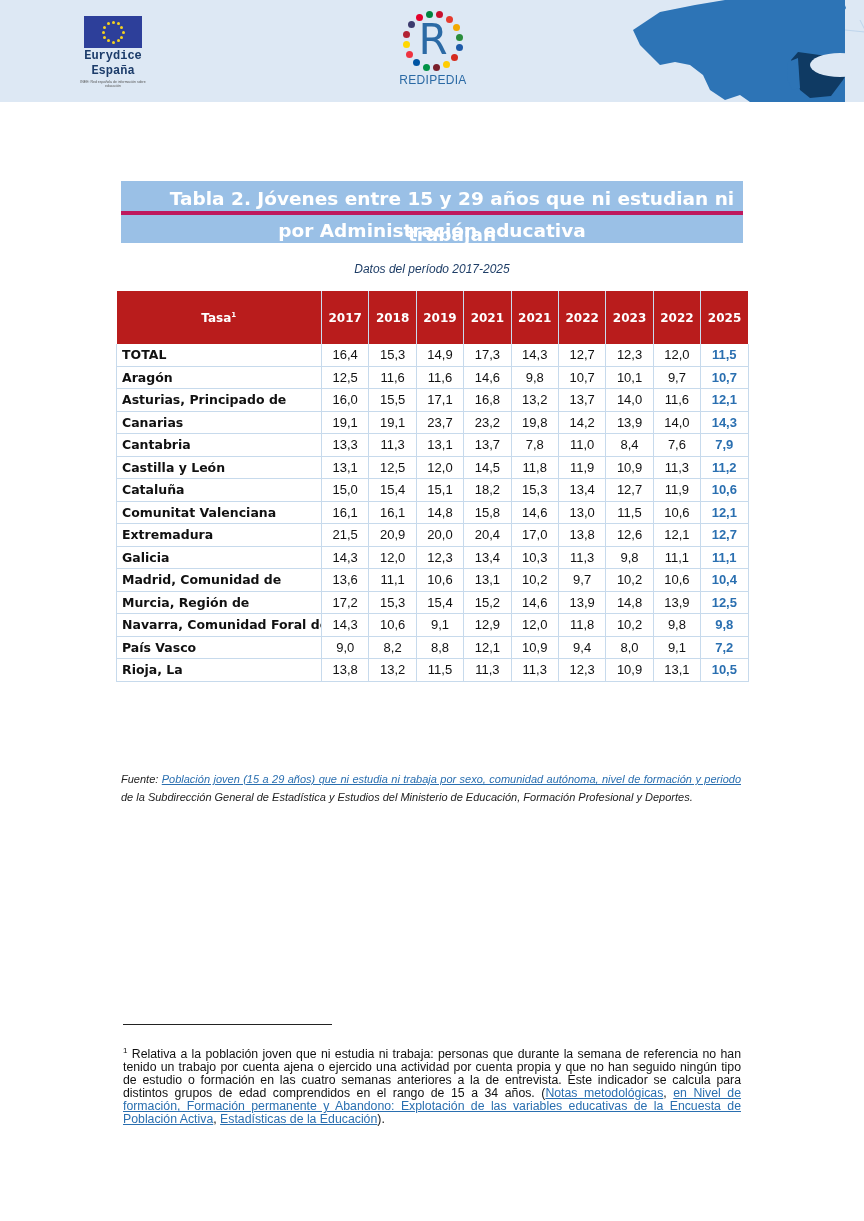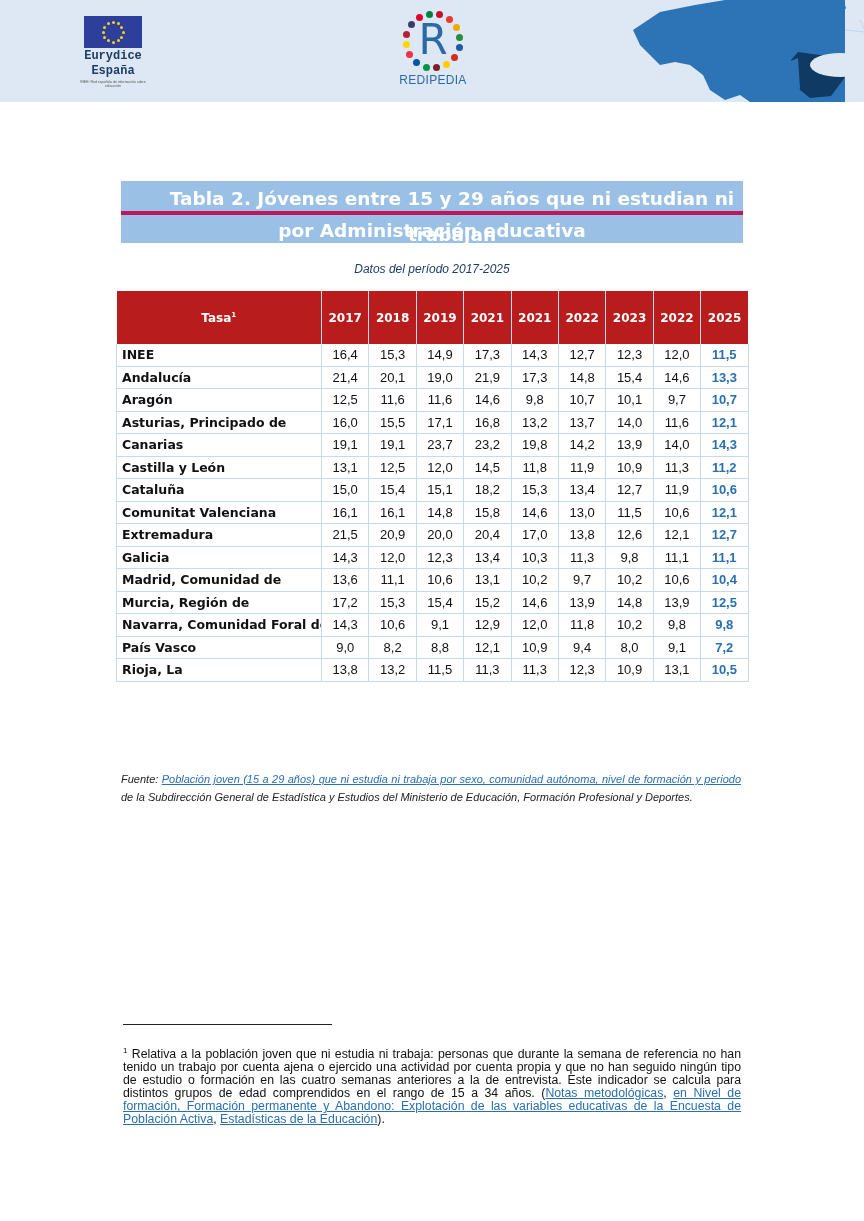--- a/index.html
+++ b/index.html
@@ -179,42 +179,30 @@
         <th>2021</th>
         <th>2021</th>
         <th>2022</th>
         <th>2023</th>
         <th>2022</th>
         <th>2025</th>
       </tr>
   </thead>
   <tbody id="tbody">
       <tr>
-        <td class="name">INEE</td>
+        <td class="name">TOTAL</td>
         <td>16,4</td>
         <td>15,3</td>
         <td>14,9</td>
         <td>17,3</td>
         <td>14,3</td>
         <td>12,7</td>
         <td>12,3</td>
         <td>12,0</td>
         <td class="last">11,5</td>
-      </tr>
-      <tr>
-        <td class="name">Andalucía</td>
-        <td>21,4</td>
-        <td>20,1</td>
-        <td>19,0</td>
-        <td>21,9</td>
-        <td>17,3</td>
-        <td>14,8</td>
-        <td>15,4</td>
-        <td>14,6</td>
-        <td class="last">13,3</td>
       </tr>
       <tr>
         <td class="name">Aragón</td>
         <td>12,5</td>
         <td>11,6</td>
         <td>11,6</td>
         <td>14,6</td>
         <td>9,8</td>
         <td>10,7</td>
         <td>10,1</td>
@@ -239,20 +227,32 @@
         <td>19,1</td>
         <td>23,7</td>
         <td>23,2</td>
         <td>19,8</td>
         <td>14,2</td>
         <td>13,9</td>
         <td>14,0</td>
         <td class="last">14,3</td>
       </tr>
       <tr>
+        <td class="name">Cantabria</td>
+        <td>13,3</td>
+        <td>11,3</td>
+        <td>13,1</td>
+        <td>13,7</td>
+        <td>7,8</td>
+        <td>11,0</td>
+        <td>8,4</td>
+        <td>7,6</td>
+        <td class="last">7,9</td>
+      </tr>
+      <tr>
         <td class="name">Castilla y León</td>
         <td>13,1</td>
         <td>12,5</td>
         <td>12,0</td>
         <td>14,5</td>
         <td>11,8</td>
         <td>11,9</td>
         <td>10,9</td>
         <td>11,3</td>
         <td class="last">11,2</td>

